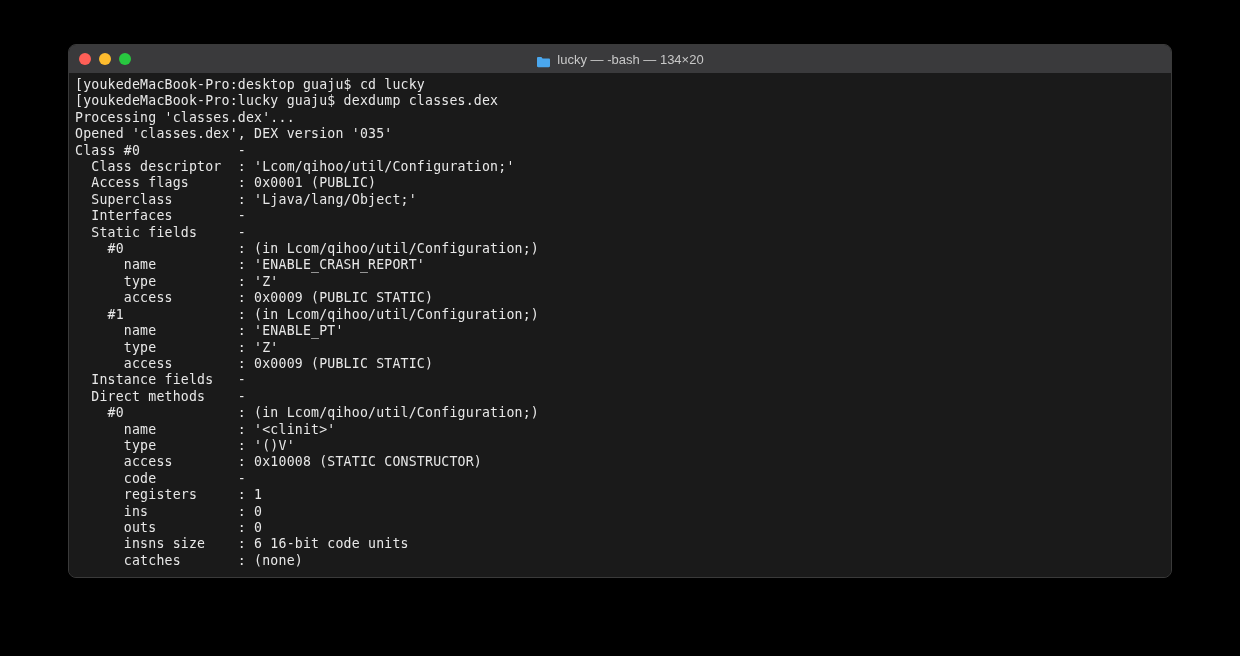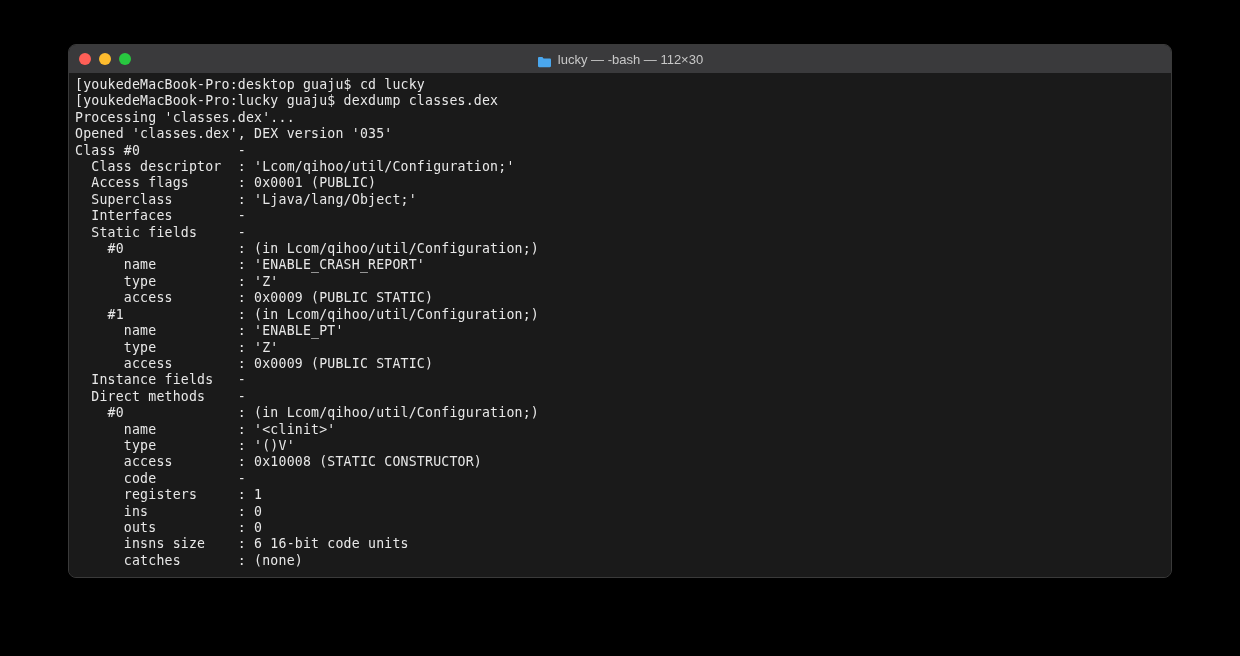--- a/index.html
+++ b/index.html
@@ -82,21 +82,21 @@
       <div class="tl tl-close"></div>
       <div class="tl tl-min"></div>
       <div class="tl tl-max"></div>
     </div>
     <div class="title-center">
       <span class="folder-icon">
         <svg width="15" height="12" viewBox="0 0 15 12">
           <path d="M1 2.2 C1 1.5 1.5 1 2.2 1 L5.4 1 L6.6 2.4 L12.8 2.4 C13.5 2.4 14 2.9 14 3.6 L14 10 C14 10.7 13.5 11.2 12.8 11.2 L2.2 11.2 C1.5 11.2 1 10.7 1 10 Z" fill="#4aa7ee"></path>
         </svg>
       </span>
-      <span class="title-text">lucky — -bash — 112×30</span>
+      <span class="title-text">lucky — -bash — 134×20</span>
     </div>
   </div>
   <div class="terminal-body" id="terminal-body">[youkedeMacBook-Pro:desktop guaju$ cd lucky                                                                                            ]
 [youkedeMacBook-Pro:lucky guaju$ dexdump classes.dex                                                                                   ]
 Processing 'classes.dex'...
 Opened 'classes.dex', DEX version '035'
 Class #0            -
   Class descriptor  : 'Lcom/qihoo/util/Configuration;'
   Access flags      : 0x0001 (PUBLIC)
   Superclass        : 'Ljava/lang/Object;'

